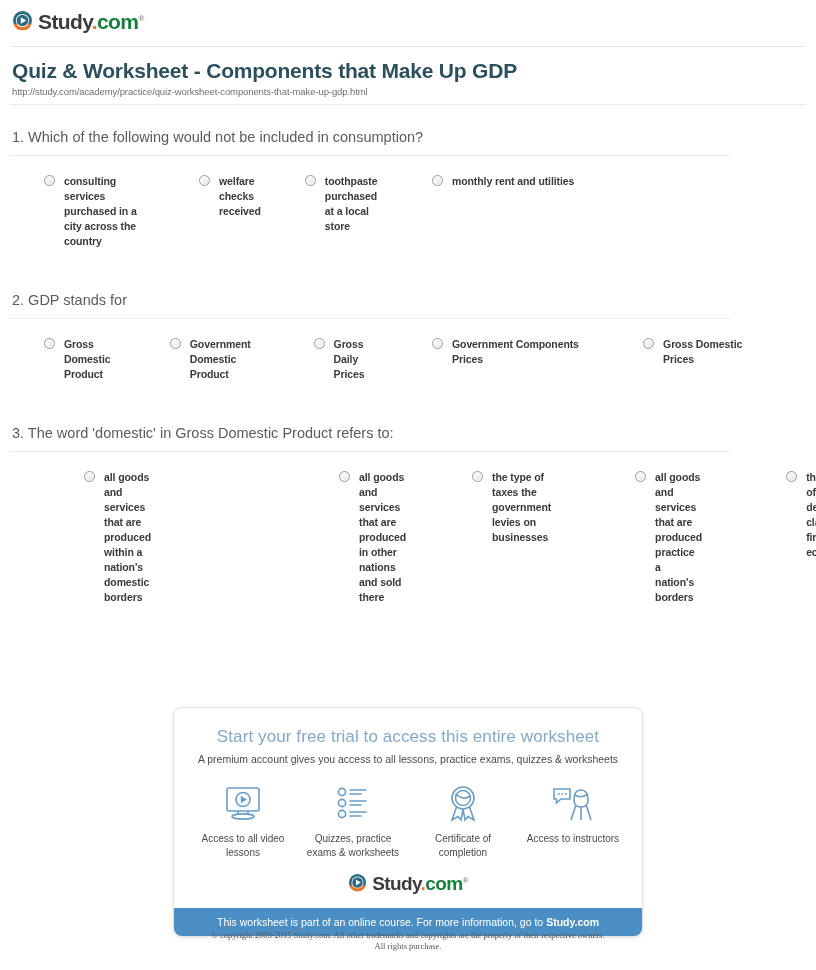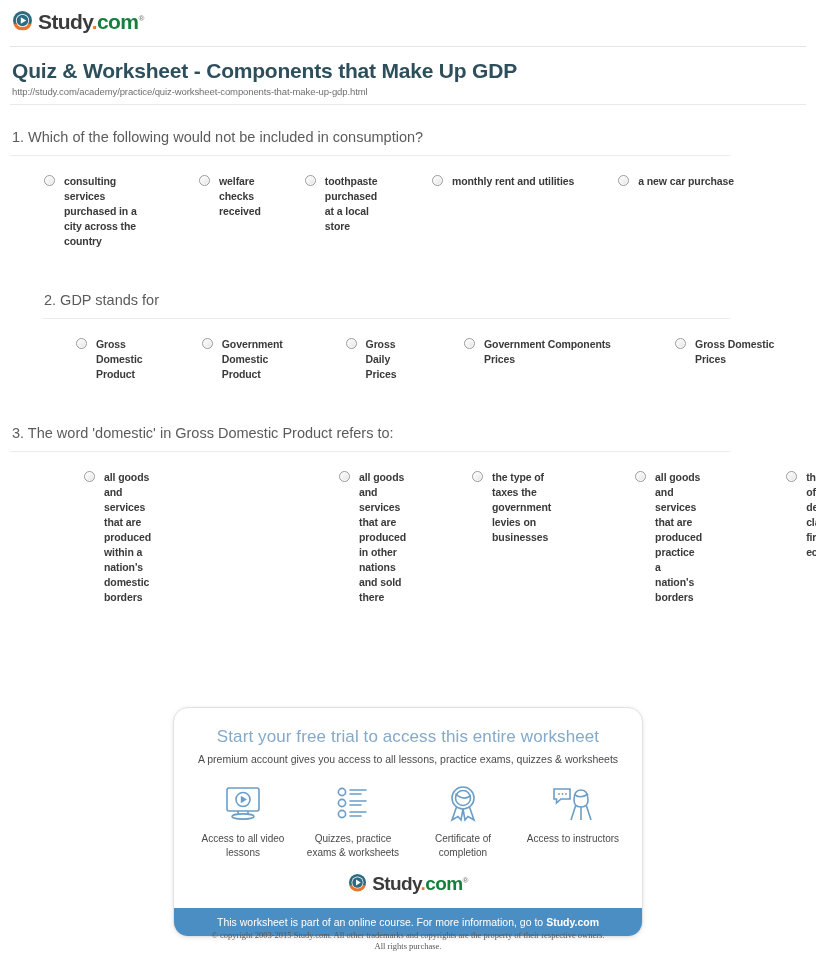--- a/index.html
+++ b/index.html
@@ -83,21 +83,21 @@
     font-size: 10.5px; font-weight: bold; color: #3a3a3a;
     line-height: 15px; letter-spacing: -0.1px; max-width: 320px;
   }
 
   
   .promo {
     position: absolute; left: 173px; top: 707px;
     width: 470px;
     background: #ffffff;
     border: 1px solid #e2e2e2;
-    border-radius: 15px;
+    border-radius: 9px;
     box-shadow: 0 1px 4px rgba(0,0,0,0.10);
     overflow: hidden;
   }
   .promo-head {
     text-align: center;
     padding: 18px 14px 0 14px;
   }
   .promo-title {
     font-size: 17px; color: #84a9c9; font-weight: normal;
     line-height: 22px; letter-spacing: 0.1px;
@@ -175,29 +175,25 @@
           <label class="option">
             <span class="radio"></span>
             <span class="opt-label">toothpaste purchased at a local store</span>
           </label>
         </div>
         <div class="opt-col">
           <label class="option">
             <span class="radio"></span>
             <span class="opt-label">monthly rent and utilities</span>
           </label>
-          <label class="option">
-            <span class="radio"></span>
-            <span class="opt-label">a new car purchase</span>
-          </label>
-        </div>
-      </div>
-    </div>
-
-    <div class="question" style="margin-top:42px;margin-left:32px;">
+        </div>
+      </div>
+    </div>
+
+    <div class="question" style="margin-top:42px;">
       <div class="q-text">2. GDP stands for</div>
       <div class="q-rule"></div>
       <div class="options">
         <div class="opt-col">
           <label class="option">
             <span class="radio"></span>
             <span class="opt-label">Gross Domestic Product</span>
           </label>
           <label class="option">
             <span class="radio"></span>

